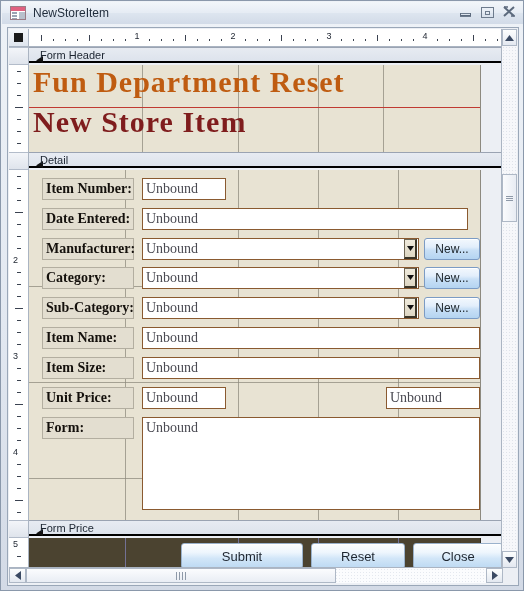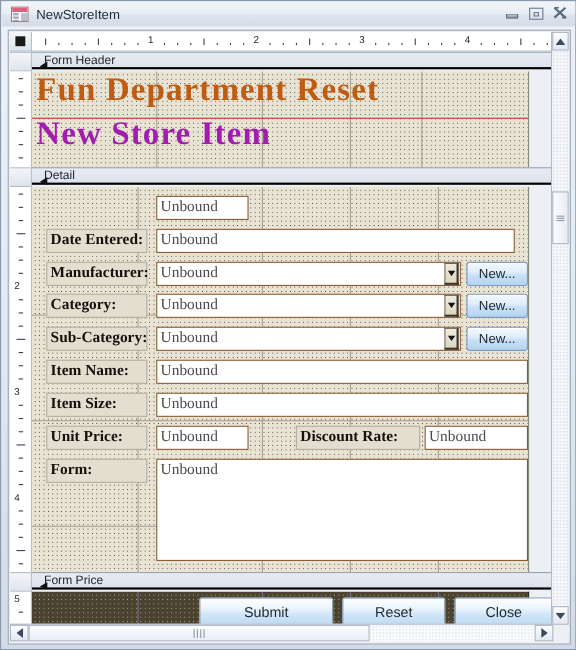--- a/index.html
+++ b/index.html
@@ -231,21 +231,21 @@
 
   
   .hdr-title {
     position:absolute;
     font-family:"Liberation Serif", serif;
     font-weight:bold;
     white-space:nowrap;
     letter-spacing:1px;
   }
   #hdr1 { color:#bf5c11; font-size:30px; }
-  #hdr2 { color:#a21caf; font-size:30px; }
+  #hdr2 { color:#7f1d1d; font-size:30px; }
 
   
   .grid-dark {
     position:absolute; left:0;
     background-color:#4b4330;
     background-image: radial-gradient(#b9b199 0.6px, transparent 0.7px);
     background-size:4px 4px;
     background-position:1px 1px;
     border-right:1px solid #2e2a1e;
     box-sizing:border-box;
@@ -479,20 +479,21 @@
       <div class="grid-canvas" id="detail-grid" style="top:123px;height:350px;width:452px;">
         <div class="gline-v" style="left:96px;"></div>
         <div class="gline-v" style="left:209px;"></div>
         <div class="gline-v" style="left:289px;"></div>
         <div class="gline-v" style="left:369px;"></div>
         <div class="gline-h" style="top:116px;"></div>
         <div class="gline-h" style="top:212px;"></div>
         <div class="gline-h" style="top:308px;"></div>
       </div>
 
+      <div class="lbl" style="left:13px;top:131px;width:92px;height:22px;">Item Number:</div>
       <div class="txt" style="left:113px;top:131px;width:84px;height:22px;">
         <span>Unbound</span>
       </div>
 
       <div class="lbl" style="left:13px;top:161px;width:92px;height:22px;">Date Entered:</div>
       <div class="txt" style="left:113px;top:161px;width:326px;height:22px;">
         <span>Unbound</span>
       </div>
 
       <div class="lbl" style="left:13px;top:191px;width:92px;height:22px;">Manufacturer:</div>
@@ -535,21 +536,20 @@
 
       <div class="lbl" style="left:13px;top:310px;width:92px;height:22px;">Item Size:</div>
       <div class="txt" style="left:113px;top:310px;width:338px;height:22px;">
         <span>Unbound</span>
       </div>
 
       <div class="lbl" style="left:13px;top:340px;width:92px;height:22px;">Unit Price:</div>
       <div class="txt" style="left:113px;top:340px;width:84px;height:22px;">
         <span>Unbound</span>
       </div>
-      <div class="lbl" style="left:240px;top:340px;width:113px;height:22px;">Discount Rate:</div>
       <div class="txt" style="left:357px;top:340px;width:94px;height:22px;">
         <span>Unbound</span>
       </div>
 
       <div class="lbl" style="left:13px;top:370px;width:92px;height:22px;">Form:</div>
       <div class="txt" style="left:113px;top:370px;width:338px;height:93px;">
         <span>Unbound</span>
       </div>
 
       <div class="sect-bar" style="top:473px;">

